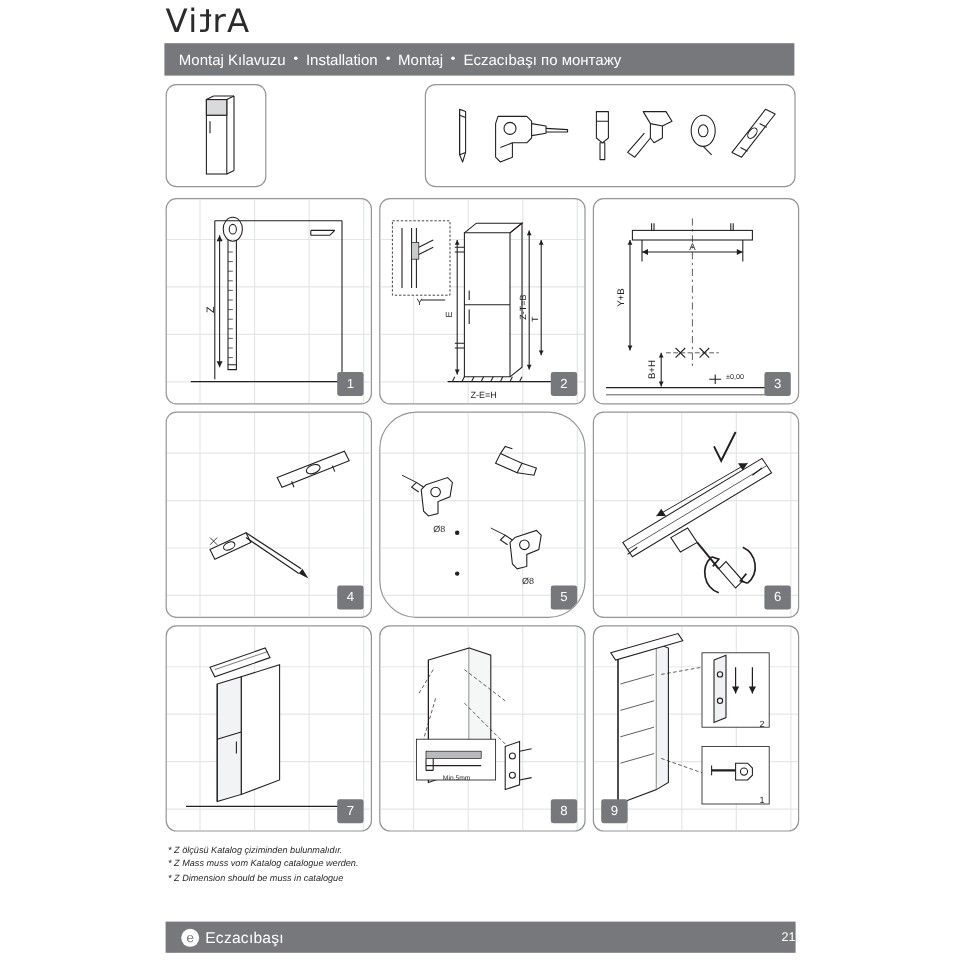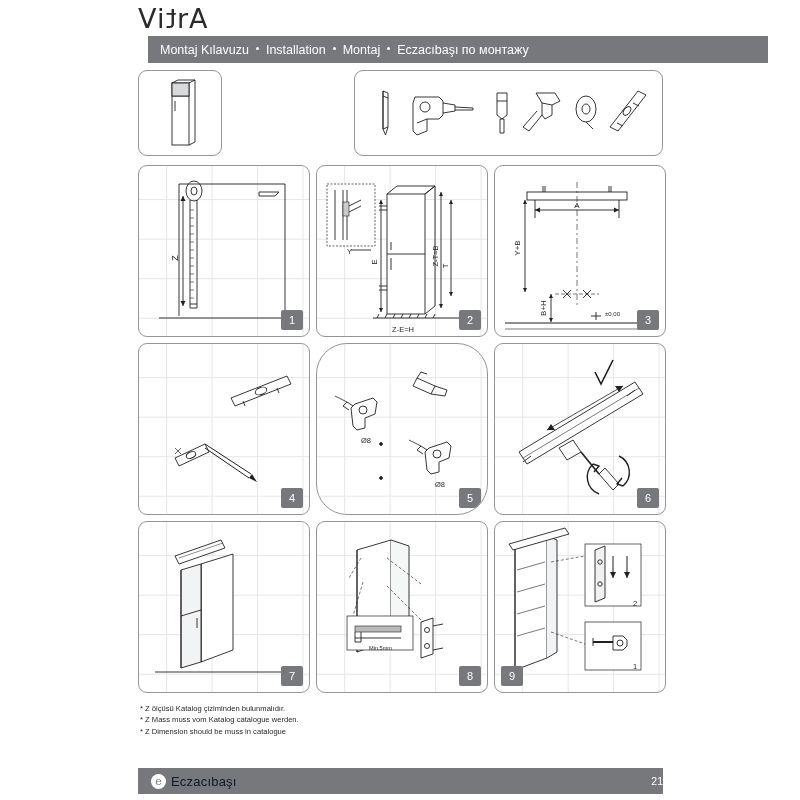--- a/index.html
+++ b/index.html
@@ -38,23 +38,23 @@
     font-family: "DejaVu Sans", sans-serif;
     font-weight: 400;
   }
   .brand-text .flip {
     display: inline-block;
     transform: scaleX(-1);
   }
 
   .title-bar {
     position: absolute;
-    left: 148px;
+    left: 137px;
     top: 36px;
-    width: 620px;
+    width: 525px;
     height: 27px;
     background: #77787b;
     color: #ffffff;
     display: flex;
     align-items: center;
     padding-left: 12px;
     box-sizing: border-box;
     font-size: 12.5px;
   }
   .title-bar .dot {
@@ -100,20 +100,21 @@
 
   svg { display: block; }
 
   .note {
     position: absolute;
     left: 140px;
     top: 703px;
     font-size: 7.6px;
     line-height: 11.4px;
     color: #231f20;
+    font-style: italic;
   }
 
   
   .footer {
     position: absolute;
     left: 138px;
     top: 768px;
     width: 525px;
     height: 26px;
     background: #77787b;
@@ -128,21 +129,21 @@
     background: #fff;
     color: #77787b;
     font-size: 11px;
     display: flex;
     align-items: center;
     justify-content: center;
     font-family: "DejaVu Serif", serif;
     margin-right: 5px;
   }
   .footer .logo-text {
-    color: #0f172a;
+    color: #ffffff;
     font-size: 13px;
     letter-spacing: .2px;
   }
   .footer .pageno {
     position: absolute;
     left: 0; right: 0;
     text-align: right;
     color: #fff;
     font-size: 10.5px;
   }

